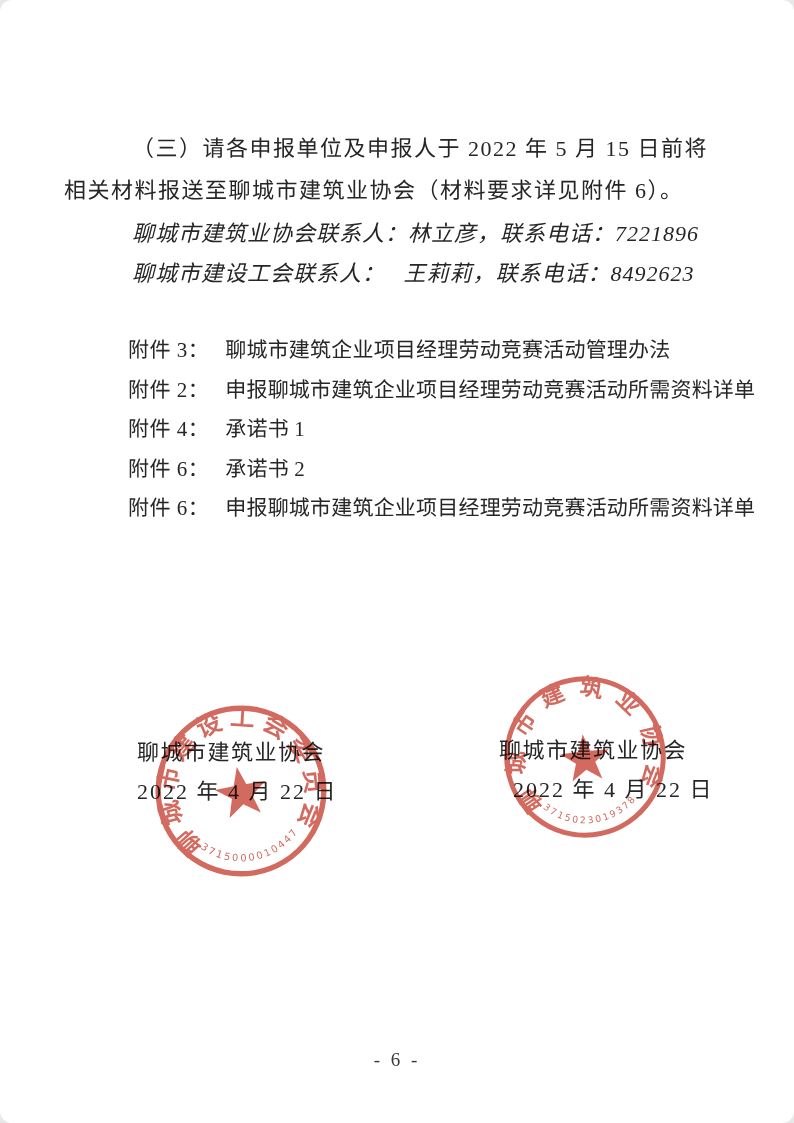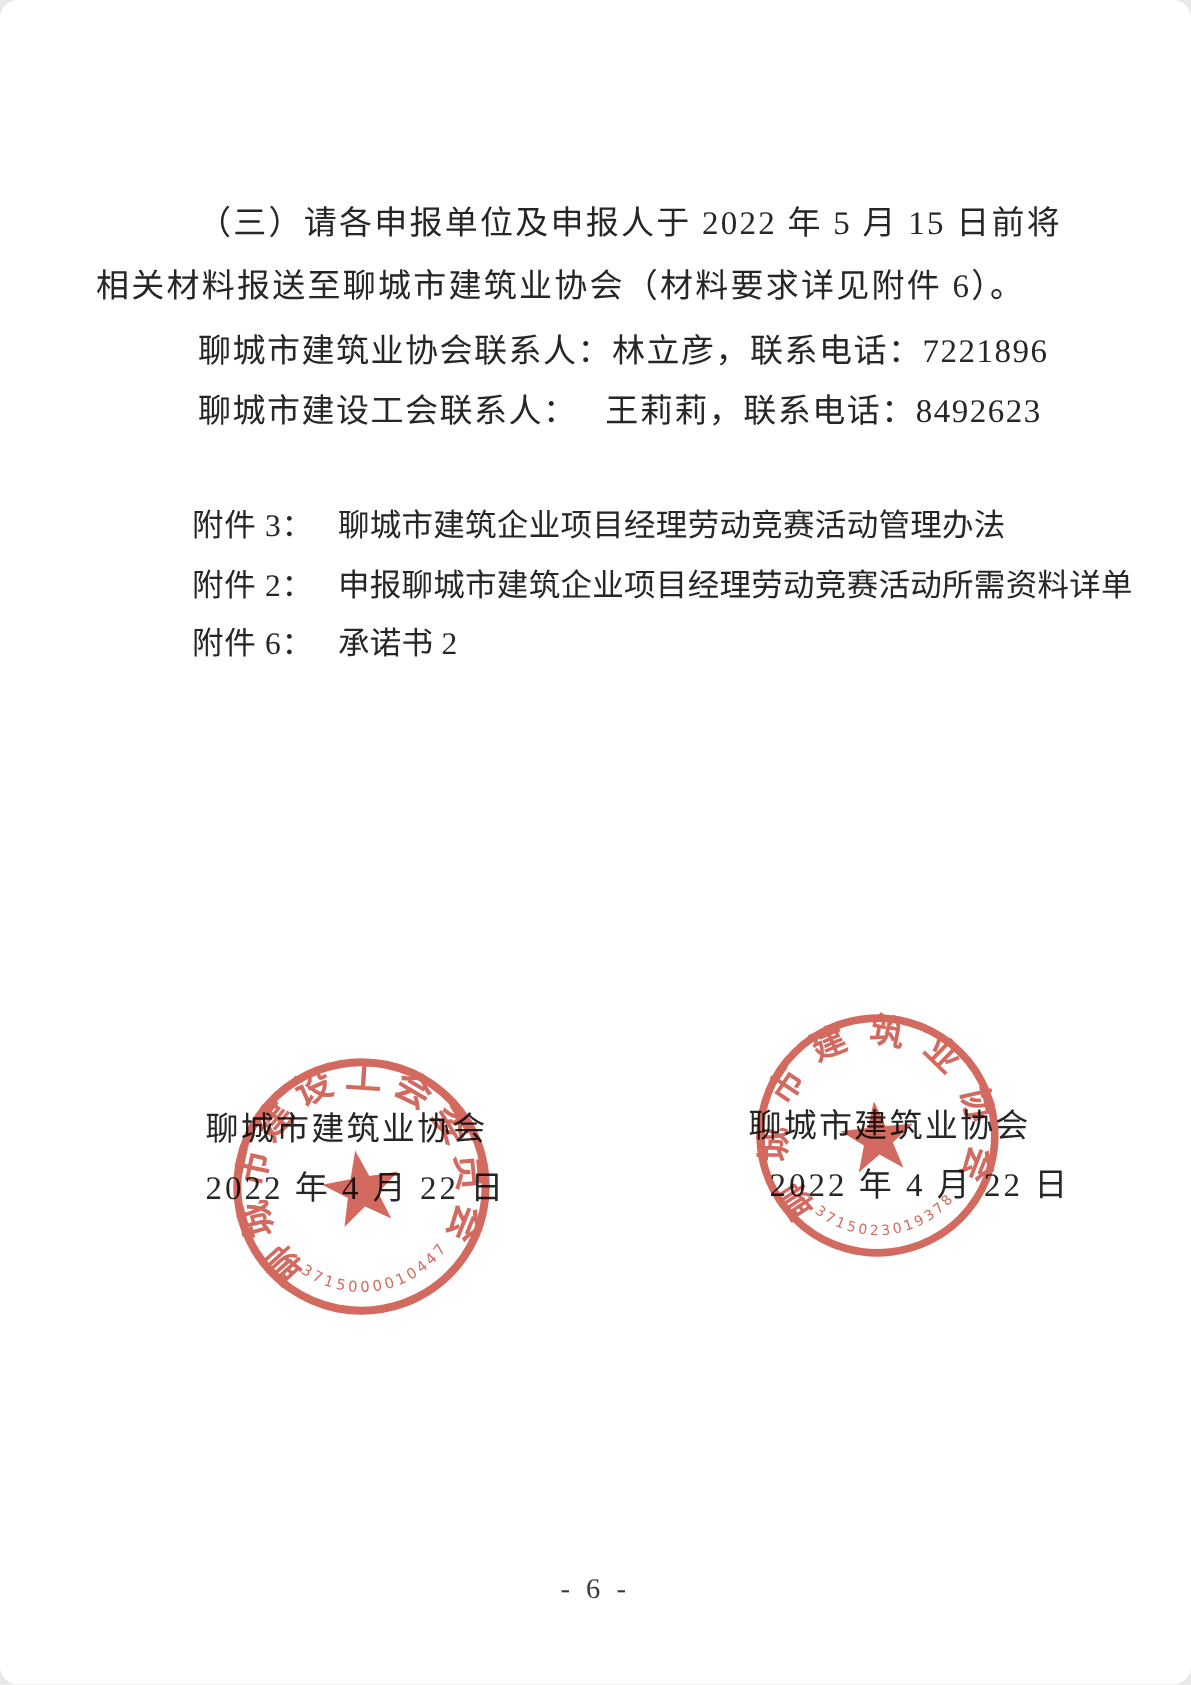--- a/index.html
+++ b/index.html
@@ -29,20 +29,21 @@
   }
   .contacts{
     position:absolute;
     left:64px;top:214px;width:660px;
     font-size:22px;line-height:40px;
     letter-spacing:1px;
   }
   .contact-line{
     text-indent:68px;
     white-space:pre-wrap;
+    font-style:italic;
   }
   .attachments{
     position:absolute;
     left:128px;top:331px;width:620px;
     font-size:21px;line-height:39.5px;
     letter-spacing:0.5px;
   }
   .attachment-row{white-space:nowrap;}
   .att-label{display:inline-block;min-width:62px;}
   .att-title{display:inline-block;margin-left:16px;letter-spacing:0.2px;}
@@ -98,21 +99,27 @@
   </div>
 
   <div class="attachments">
     <div class="attachment-row">
       <span class="att-label">附件 3：</span><span class="att-title">聊城市建筑企业项目经理劳动竞赛活动管理办法</span>
     </div>
     <div class="attachment-row">
       <span class="att-label">附件 2：</span><span class="att-title">申报聊城市建筑企业项目经理劳动竞赛活动所需资料详单</span>
     </div>
     <div class="attachment-row">
+      <span class="att-label">附件 4：</span><span class="att-title">承诺书 1</span>
+    </div>
+    <div class="attachment-row">
       <span class="att-label">附件 6：</span><span class="att-title">承诺书 2</span>
+    </div>
+    <div class="attachment-row">
+      <span class="att-label">附件 6：</span><span class="att-title">申报聊城市建筑企业项目经理劳动竞赛活动所需资料详单</span>
     </div>
   </div>
 
   <div class="sig-block sig-left">
     <div class="sig-org">聊城市建筑业协会</div>
     <div class="sig-date">2022 年 4 月 22 日</div>
   </div>
 
   <div class="sig-block sig-right">
     <div class="sig-org">聊城市建筑业协会</div>

